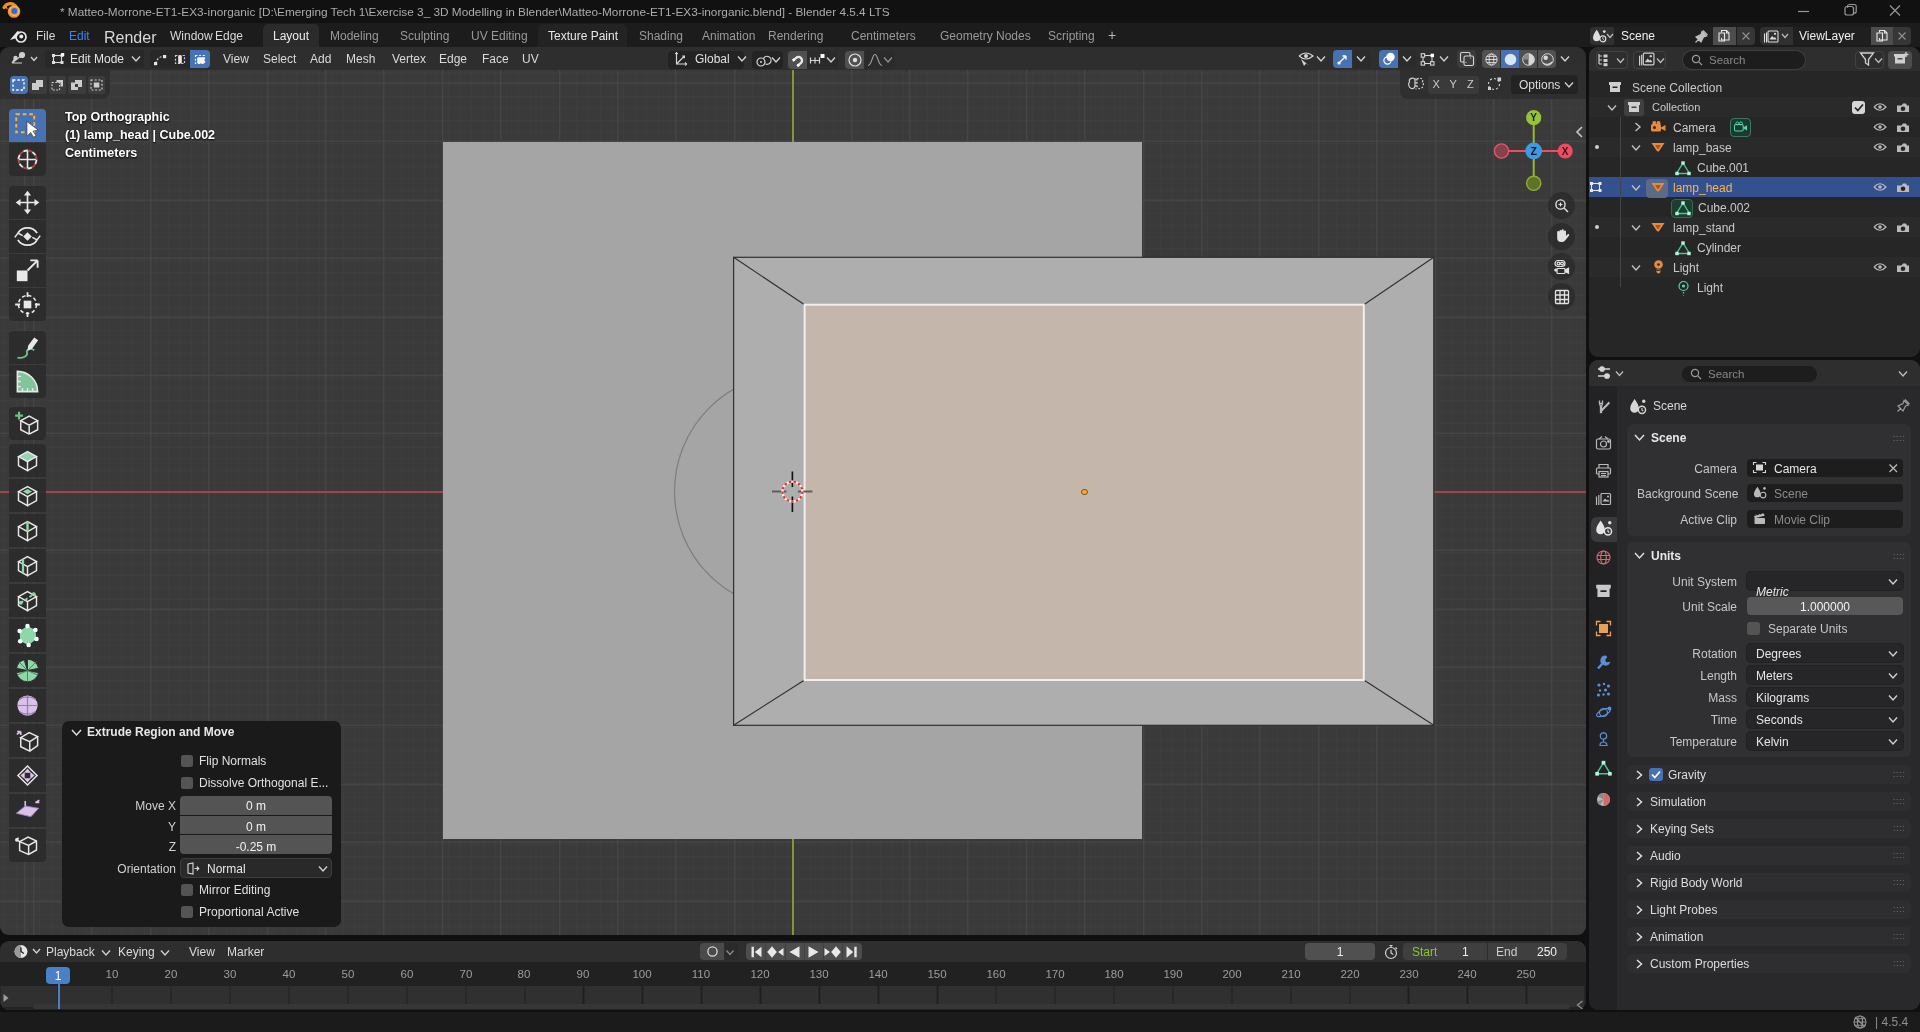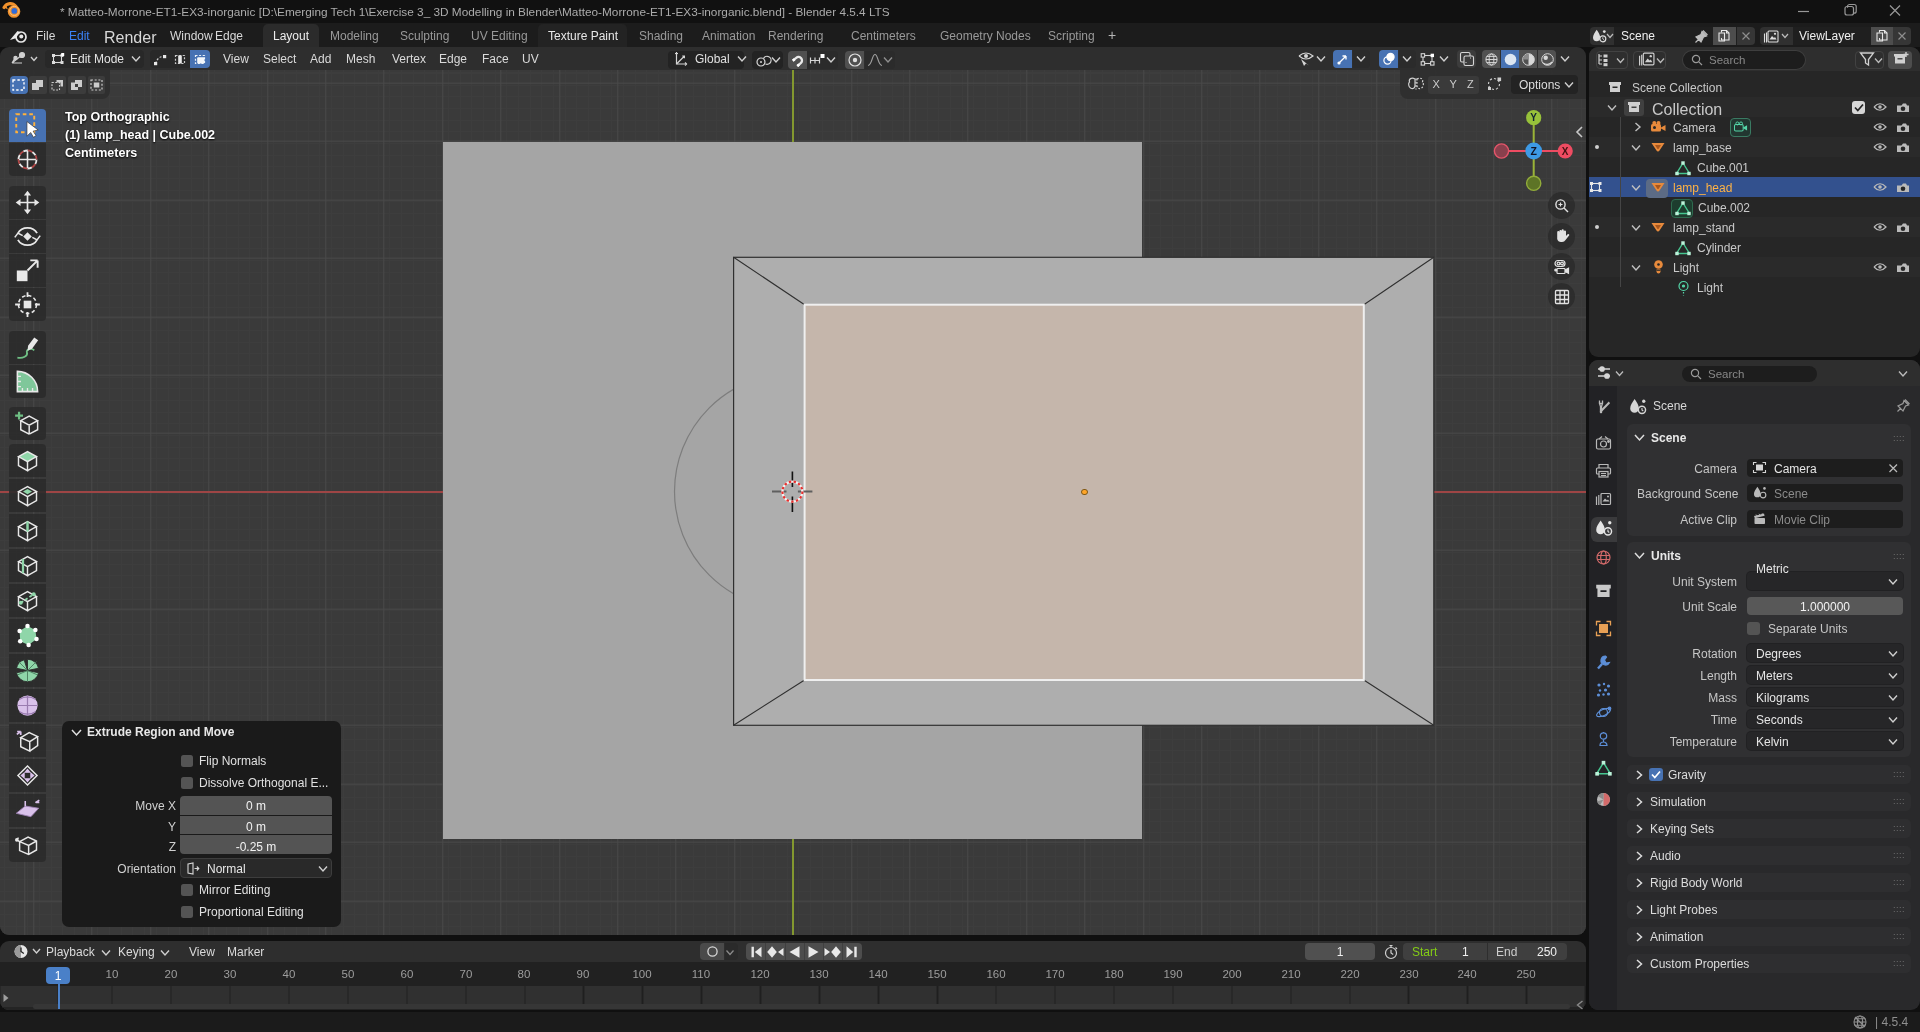--- a/index.html
+++ b/index.html
@@ -503,21 +503,21 @@
   <path d="M2 2 L7 1 v11 L2 11 Z"></path>
         <path d="M8.5 6.5 h4 M10.8 4.5 l2 2 -2 2"></path>
  </svg>
  <div class="txt" style="left:207px;top:861.5px;font-size:12px;color:#e8e8e8;">Normal</div>
  <svg class="abs" style="left:318px;top:864.5px" width="10" height="8">
         <path d="M1 1.5 l4 4.5 4-4.5" stroke="#cfcfcf" stroke-width="1.4" fill="none"></path>
       </svg>
  <div class="abs" style="left:181px;top:884px;width:12px;height:12px;background:#545454;border-radius:2.5px;"></div>
  <div class="txt" style="left:199px;top:883px;font-size:12px;color:#e0e0e0;">Mirror Editing</div>
  <div class="abs" style="left:181px;top:906px;width:12px;height:12px;background:#545454;border-radius:2.5px;"></div>
- <div class="txt" style="left:199px;top:905px;font-size:12px;color:#e0e0e0;">Proportional Editing</div>
+ <div class="txt" style="left:199px;top:905px;font-size:12px;color:#e0e0e0;">Proportional Active</div>
 </div>
 
 <div id="timeline">
  <div class="abs" style="left:0;top:941px;width:1586px;height:69px;background:#2e2e2e;border-radius:9px;overflow:hidden;">
    <div class="abs" style="left:0;top:21px;width:1586px;height:24px;background:#212121;"></div>
    <div class="abs" style="left:0;top:45px;width:1586px;height:24px;background:#303030;"></div>
    <div class="abs" style="left:0;top:45px;width:1586px;height:21px;background-image:repeating-linear-gradient(to right,#1f1f1f 0,#1f1f1f 1.5px,transparent 1.5px,transparent 58.93px);background-position:111.5px 0;"></div>
    <div class="abs" style="left:0;top:66px;width:1586px;height:3px;background:#242424;"></div>
    <div class="abs" style="left:33px;top:63px;width:1537px;height:4.5px;background:#363636;border-radius:2px;"></div>
  </div>
@@ -760,21 +760,21 @@
       </svg>
  <div class="txt" style="left:1632px;top:80.5px;font-size:12px;color:#c9c9c9;">Scene Collection</div>
 
  <svg class="abs" style="left:1607px;top:103px" width="10" height="10">
         <use href="#chevd"></use>
       </svg>
  <div class="abs" style="left:1624px;top:98.5px;width:20px;height:17px;background:#404040;border-radius:3px;"></div>
  <svg class="abs" style="left:1627px;top:101px" width="14" height="13" viewBox="0 0 14 13">
         <use href="#boxic"></use>
       </svg>
- <div class="txt" style="left:1652px;top:100.5px;font-size:16px;color:#c9c9c9;">Collection</div>
+ <div class="txt" style="left:1652px;top:100.5px;font-size:11px;color:#c9c9c9;">Collection</div>
  <div class="abs" style="left:1852px;top:101px;width:13px;height:13px;background:#d6d6d6;border-radius:3px;"></div>
  <svg class="abs" style="left:1854px;top:103px" width="10" height="9">
         <path d="M1 4.5 L3.8 7.5 L9 1.5" stroke="#222" stroke-width="1.7" fill="none"></path>
       </svg>
  <svg class="abs" style="left:1873px;top:102px" width="14" height="11">
         <use href="#eyeic"></use>
       </svg>
  <svg class="abs" style="left:1896px;top:102px" width="14" height="11">
         <use href="#camic"></use>
       </svg>
@@ -1040,21 +1040,21 @@
  <div class="txt" style="left:1774px;top:512.5px;font-size:12px;color:#8b8b8b;">Movie Clip</div>
 
  <div class="abs" style="left:1627px;top:542px;width:284px;height:215px;background:#303032;border-radius:6px;"></div>
  <svg class="abs" style="left:1634px;top:551px" width="11" height="9">
         <path d="M1 2 l4.5 5 4.5-5" stroke="#dedede" stroke-width="1.5" fill="none"></path>
       </svg>
  <div class="txt" style="left:1651px;top:549px;font-size:12px;font-weight:bold;color:#e8e8e8;">Units</div>
  <div class="txt" style="left:1893px;top:551px;font-size:9px;color:#737373;letter-spacing:0.5px;">::::</div>
  <div class="txt" style="left:1637px;top:574.5px;width:100px;text-align:right;font-size:12px;color:#c6c6c6;">Unit System</div>
  <div class="abs" style="left:1747px;top:571.5px;width:156px;height:18px;background:#262628;border-radius:4px;box-shadow:0 0 0 1px #212123;"></div>
- <div class="txt" style="left:1756px;top:562px;font-size:12px;color:#e5e5e5;">Metric</div>
+ <div class="txt" style="left:1756px;top:585px;font-size:12px;color:#e5e5e5;font-style:italic;">Metric</div>
  <svg class="abs" style="left:1888px;top:577.5px" width="10" height="8">
         <path d="M1 1.5 l4 4.5 4-4.5" stroke="#cfcfcf" stroke-width="1.4" fill="none"></path>
       </svg>
  <div class="txt" style="left:1637px;top:599.5px;width:100px;text-align:right;font-size:12px;color:#c6c6c6;">Unit Scale</div>
  <div class="abs" style="left:1747px;top:596.5px;width:156px;height:18px;background:#585858;border-radius:4px;"></div>
  <div class="txt" style="left:1747px;top:599.5px;width:156px;text-align:center;font-size:12px;color:#f2f2f2;">1.000000</div>
  <div class="abs" style="left:1747px;top:622px;width:13px;height:13px;background:#545454;border-radius:3px;"></div>
  <div class="txt" style="left:1768px;top:622px;font-size:12px;color:#c6c6c6;">Separate Units</div>
  <div class="txt" style="left:1637px;top:646.5px;width:100px;text-align:right;font-size:12px;color:#c6c6c6;">Rotation</div>
  <div class="abs" style="left:1747px;top:643.5px;width:156px;height:18px;background:#262628;border-radius:4px;box-shadow:0 0 0 1px #212123;"></div>

